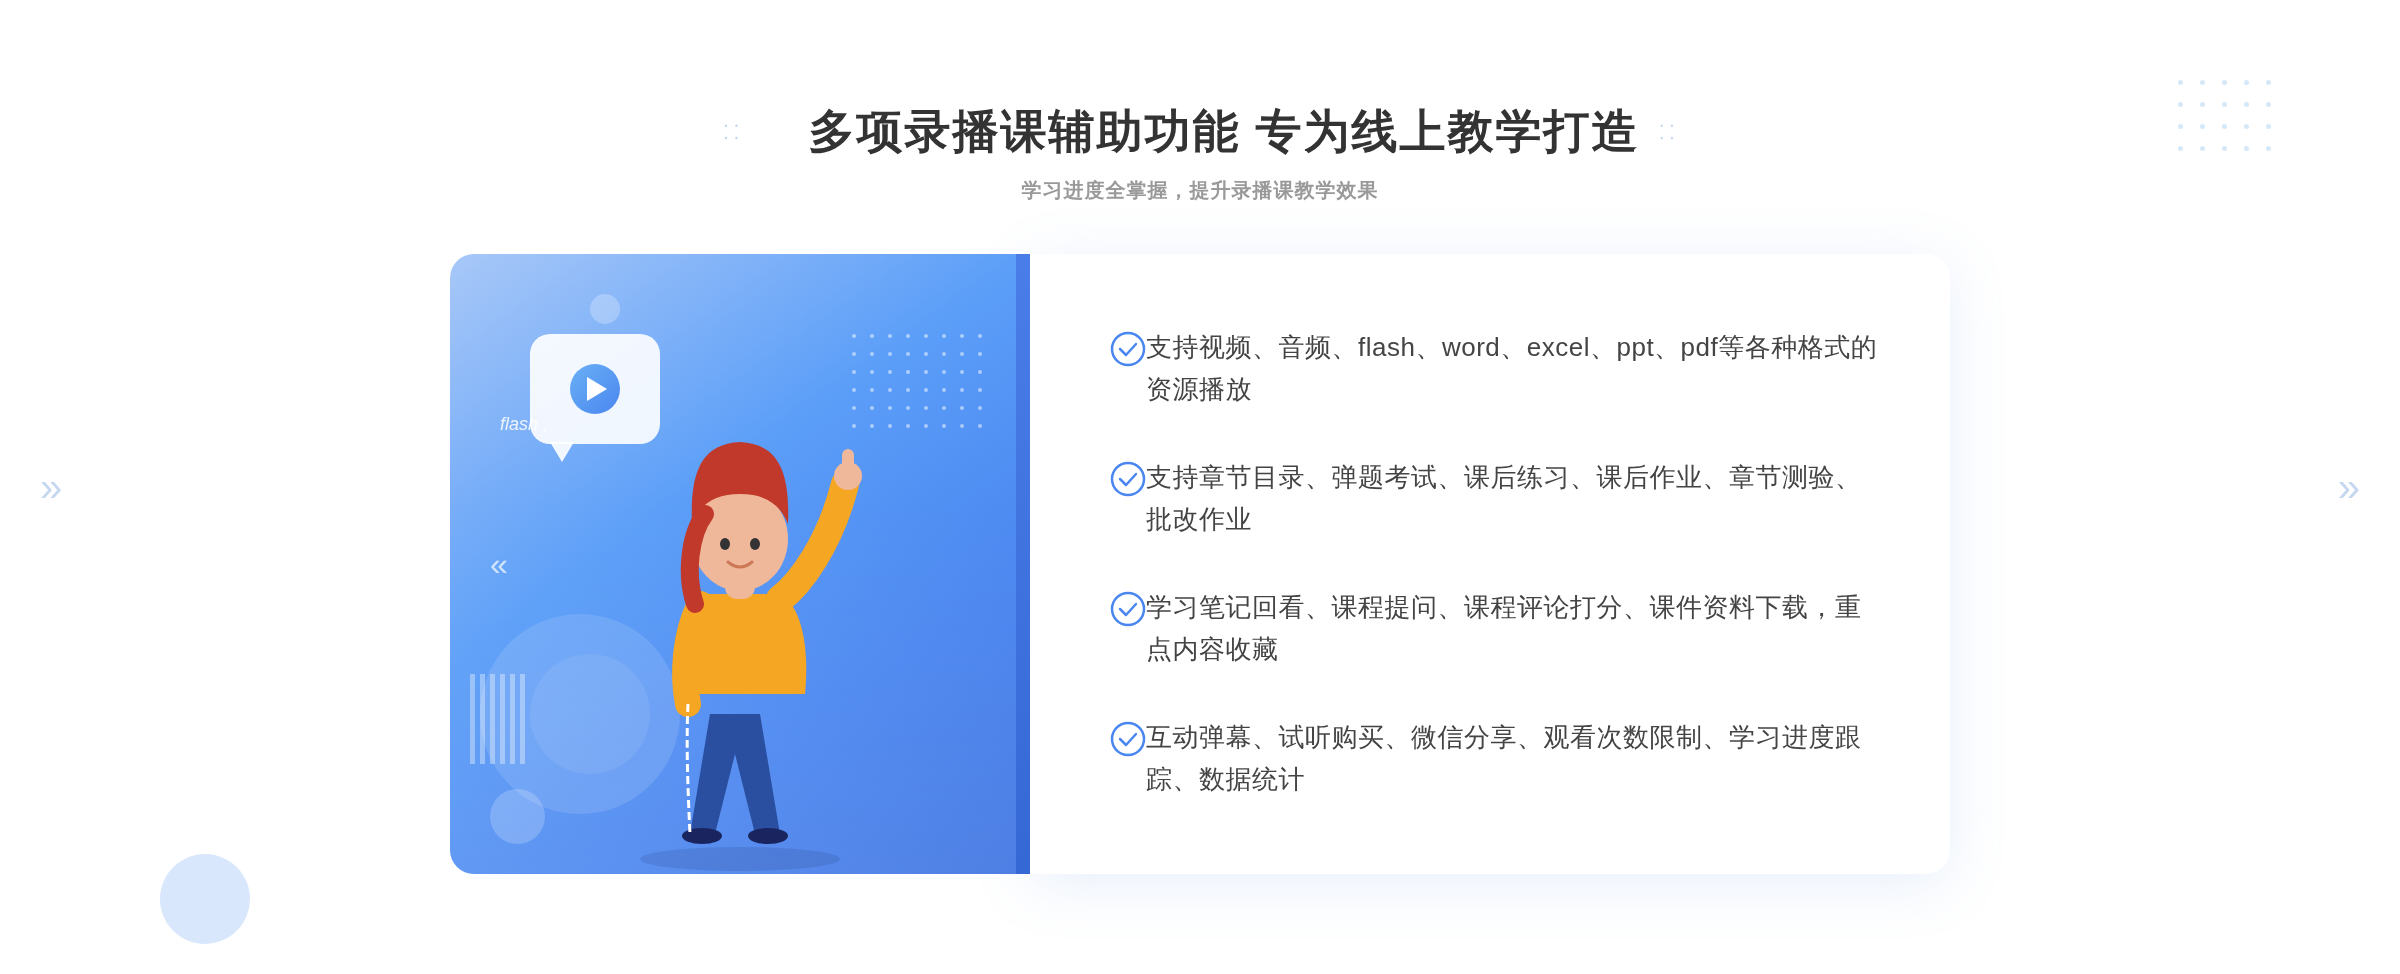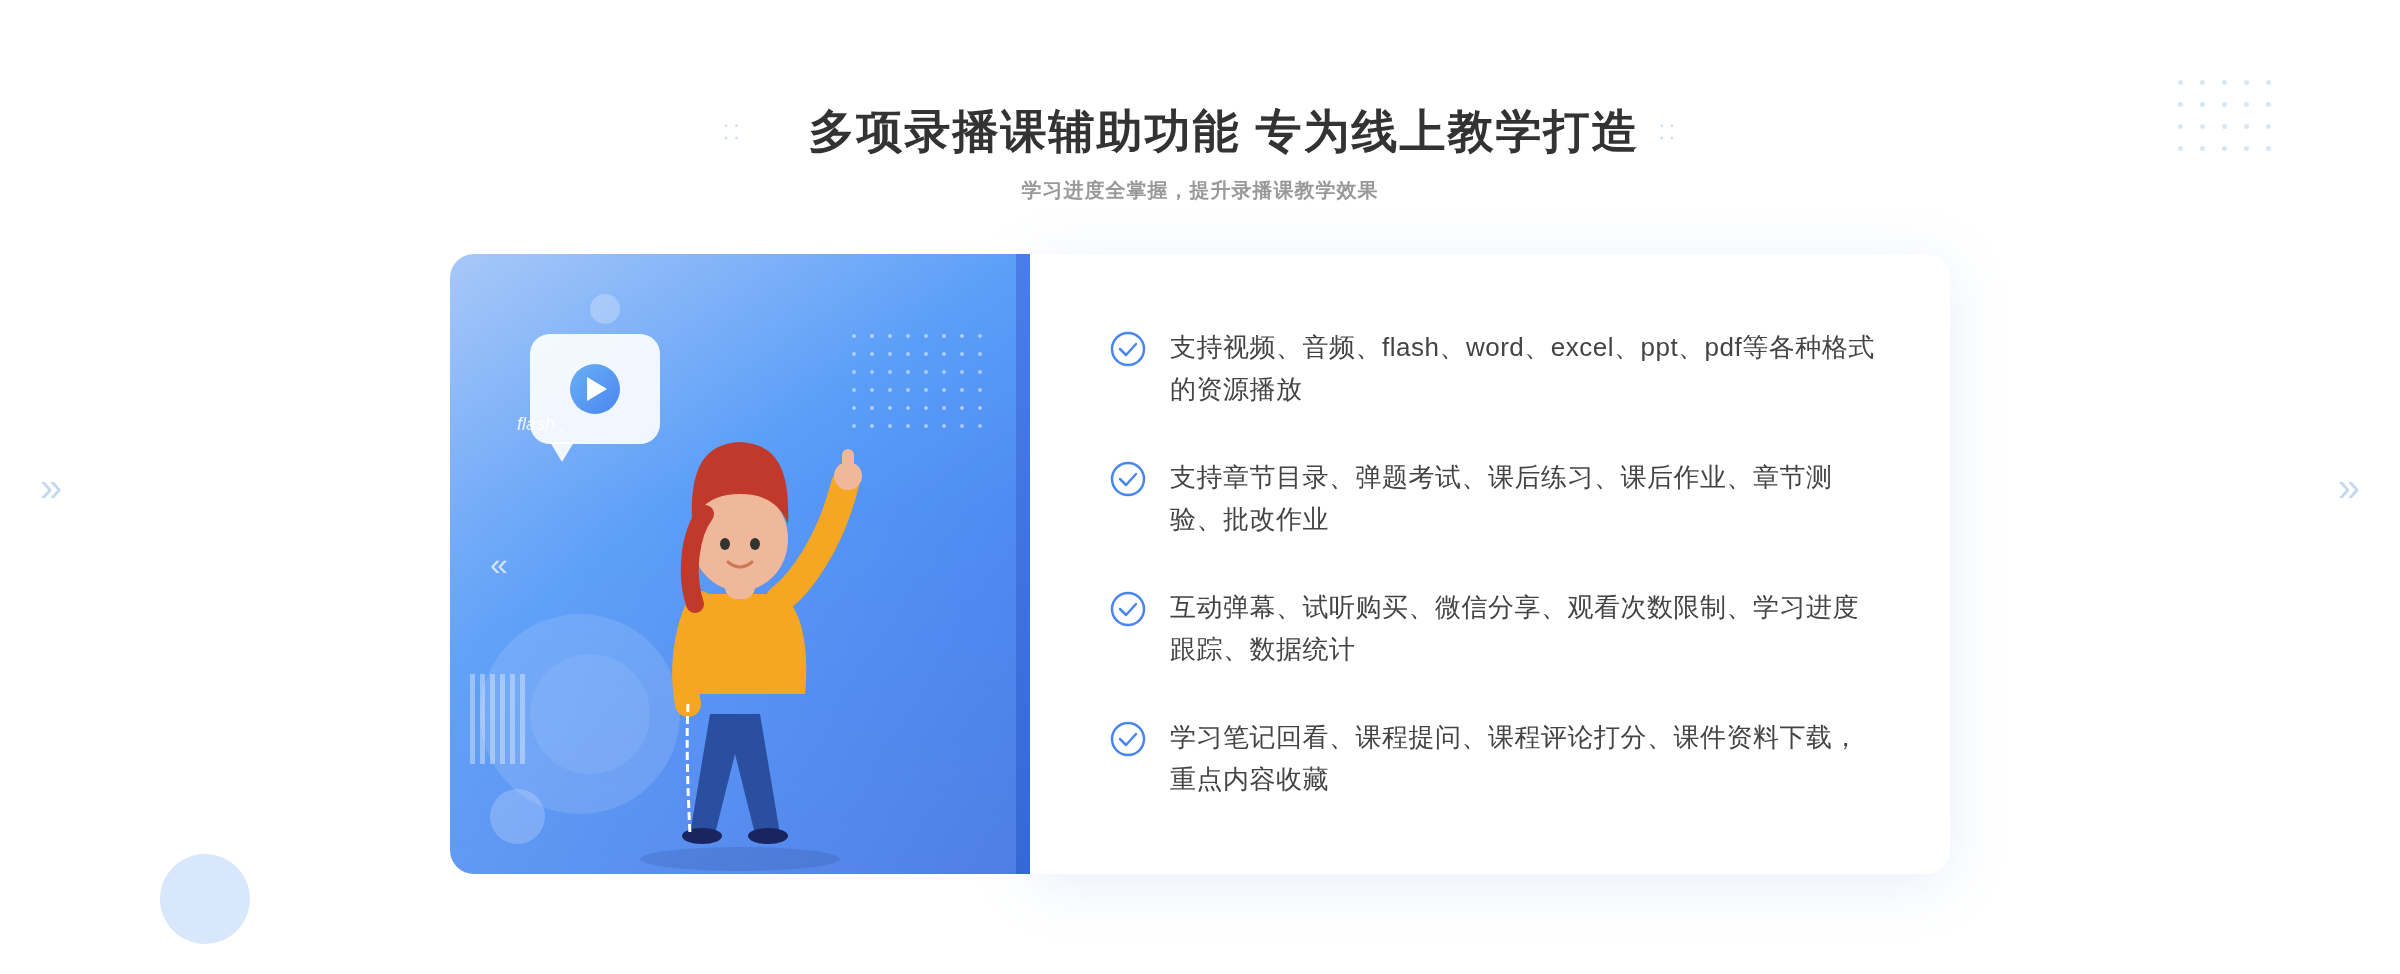--- a/index.html
+++ b/index.html
@@ -193,21 +193,20 @@
     }
 
     
     .flash-label {
       position: absolute;
       top: 160px;
       left: 50px;
       font-size: 18px;
       color: rgba(255,255,255,0.85);
       font-style: italic;
-      margin-left: 17px;
     }
 
     
     .figure-container {
       position: absolute;
       bottom: 0;
       left: 50%;
       transform: translateX(-50%);
       width: 340px;
       height: 480px;
@@ -233,21 +232,20 @@
       height: 620px;
       display: flex;
       flex-direction: column;
       justify-content: space-around;
       box-shadow: 0 10px 60px rgba(100, 150, 220, 0.15);
     }
 
     .feature-item {
       display: flex;
       align-items: flex-start;
-      gap: 24px;
     }
 
     .feature-check-icon {
       width: 36px;
       height: 36px;
       flex-shrink: 0;
       margin-top: 4px;
     }
 
     .feature-check-icon svg {
@@ -507,31 +505,31 @@
         <span class="feature-text">支持章节目录、弹题考试、课后练习、课后作业、章节测验、批改作业</span>
       </div>
 
       <div class="feature-item">
         <div class="feature-check-icon">
           <svg viewBox="0 0 36 36" xmlns="http://www.w3.org/2000/svg">
             <circle cx="18" cy="18" r="16" fill="none" stroke="#4a86f0" stroke-width="2.5"></circle>
             <polyline points="10,18 16,24 26,13" fill="none" stroke="#4a86f0" stroke-width="2.5" stroke-linecap="round" stroke-linejoin="round"></polyline>
           </svg>
         </div>
-        <span class="feature-text">互动弹幕、试听购买、微信分享、观看次数限制、学习进度跟踪、数据统计</span>
+        <span class="feature-text">学习笔记回看、课程提问、课程评论打分、课件资料下载，重点内容收藏</span>
       </div>
 
       <div class="feature-item">
         <div class="feature-check-icon">
           <svg viewBox="0 0 36 36" xmlns="http://www.w3.org/2000/svg">
             <circle cx="18" cy="18" r="16" fill="none" stroke="#4a86f0" stroke-width="2.5"></circle>
             <polyline points="10,18 16,24 26,13" fill="none" stroke="#4a86f0" stroke-width="2.5" stroke-linecap="round" stroke-linejoin="round"></polyline>
           </svg>
         </div>
-        <span class="feature-text">学习笔记回看、课程提问、课程评论打分、课件资料下载，重点内容收藏</span>
+        <span class="feature-text">互动弹幕、试听购买、微信分享、观看次数限制、学习进度跟踪、数据统计</span>
       </div>
 
     </div>
   </div>
 
   <div class="deco-circle-bl"></div>
 
 </div>
 
 </body></html>

